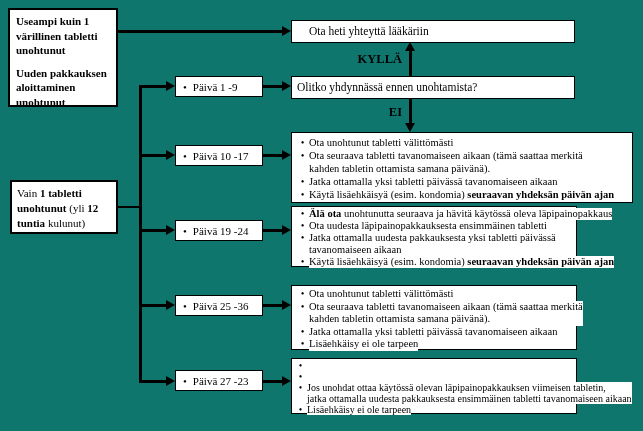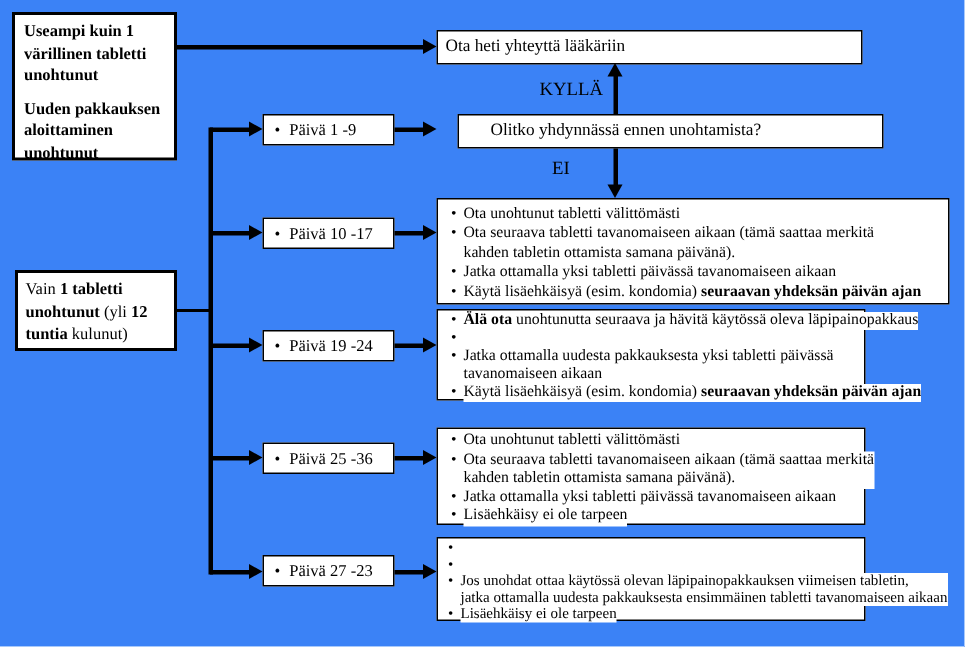--- a/index.html
+++ b/index.html
@@ -1,34 +1,34 @@
 <!DOCTYPE html>
 <html><head>
 <meta charset="utf-8">
 <style>
   html,body{margin:0;padding:0;background:#fff;}
   .canvas{
-    position:relative;width:643px;height:431px;background:#3b82f6;overflow:hidden;
+    position:relative;width:643px;height:431px;background:#0f766e;overflow:hidden;
     font-family:"Liberation Serif","DejaVu Serif",serif;color:#000;
   }
   .box{position:absolute;border:1.5px solid #000;background:#fff;box-sizing:border-box;}
   .box-thick{border:2px solid #000;}
   .rich{white-space:pre-line;}
   .b{font-weight:bold;}
   
   .box-multiple{left:8px;top:8px;width:110px;height:99px;padding:4px 6px;font-size:11px;line-height:14.5px;font-weight:bold;}
   .box-multiple .para{margin:0 0 8px 0;}
   .box-one{left:10px;top:180px;width:108px;height:54px;padding:4px 5px;font-size:11px;line-height:15px;}
   
-  .box-contact{left:291px;top:20px;width:284px;height:23px;font-size:11.5px;line-height:20px;padding-left:5px;}
-  .box-question{left:305px;top:76px;width:284px;height:23px;font-size:11.5px;line-height:20px;padding-left:21px;}
-  
-  .branch-label{position:absolute;font-weight:normal;font-size:12.5px;}
+  .box-contact{left:291px;top:20px;width:284px;height:23px;font-size:11.5px;line-height:20px;padding-left:17px;}
+  .box-question{left:291px;top:76px;width:284px;height:23px;font-size:11.5px;line-height:20px;padding-left:5px;}
+  
+  .branch-label{position:absolute;font-weight:bold;font-size:12.5px;}
   .label-yes{left:352px;top:52px;width:50px;text-align:right;}
-  .label-no{left:368px;top:105px;width:34px;text-align:left;}
+  .label-no{left:368px;top:105px;width:34px;text-align:right;}
   
   .day-box{position:absolute;left:175px;width:88px;height:21px;border:1.5px solid #000;background:#fff;box-sizing:border-box;
     display:flex;align-items:center;font-size:11px;padding-left:7px;}
   .day-box .dot{margin-right:6px;}
   
   .ibox{position:absolute;left:291px;border:1.5px solid #000;background:#fff;box-sizing:border-box;font-size:10.5px;}
   .ibox1{top:132px;width:342px;height:71px;padding:3px 0 0 4px;line-height:13px;}
   .ibox2{top:206px;width:286px;height:61px;padding:1px 0 0 4px;line-height:12px;}
   .ibox3{top:285px;width:286px;height:65px;padding:2px 0 0 4px;line-height:12.5px;}
   .ibox4{top:358px;width:286px;height:56px;padding:1px 0 0 2px;line-height:11px;font-size:10px;}
@@ -109,20 +109,21 @@
         <span class="txt"><span>Käytä lisäehkäisyä (esim. kondomia) </span><span class="b">seuraavan yhdeksän päivän ajan</span></span>
       </div>
     </div>
   <div class="ibox ibox2">
       <div class="li">
         <span class="dot">•</span>
         <span class="txt"><span class="b">Älä ota</span><span> unohtunutta seuraava ja hävitä käytössä oleva läpipainopakkaus</span></span>
       </div>
       <div class="li">
         <span class="dot">•</span>
+        <span class="txt"><span>Ota uudesta läpipainopakkauksesta ensimmäinen tabletti</span></span>
       </div>
       <div class="li">
         <span class="dot">•</span>
         <span class="txt"><span>Jatka ottamalla uudesta pakkauksesta yksi tabletti päivässä
 tavanomaiseen aikaan</span></span>
       </div>
       <div class="li">
         <span class="dot">•</span>
         <span class="txt"><span>Käytä lisäehkäisyä (esim. kondomia) </span><span class="b">seuraavan yhdeksän päivän ajan</span></span>
       </div>

